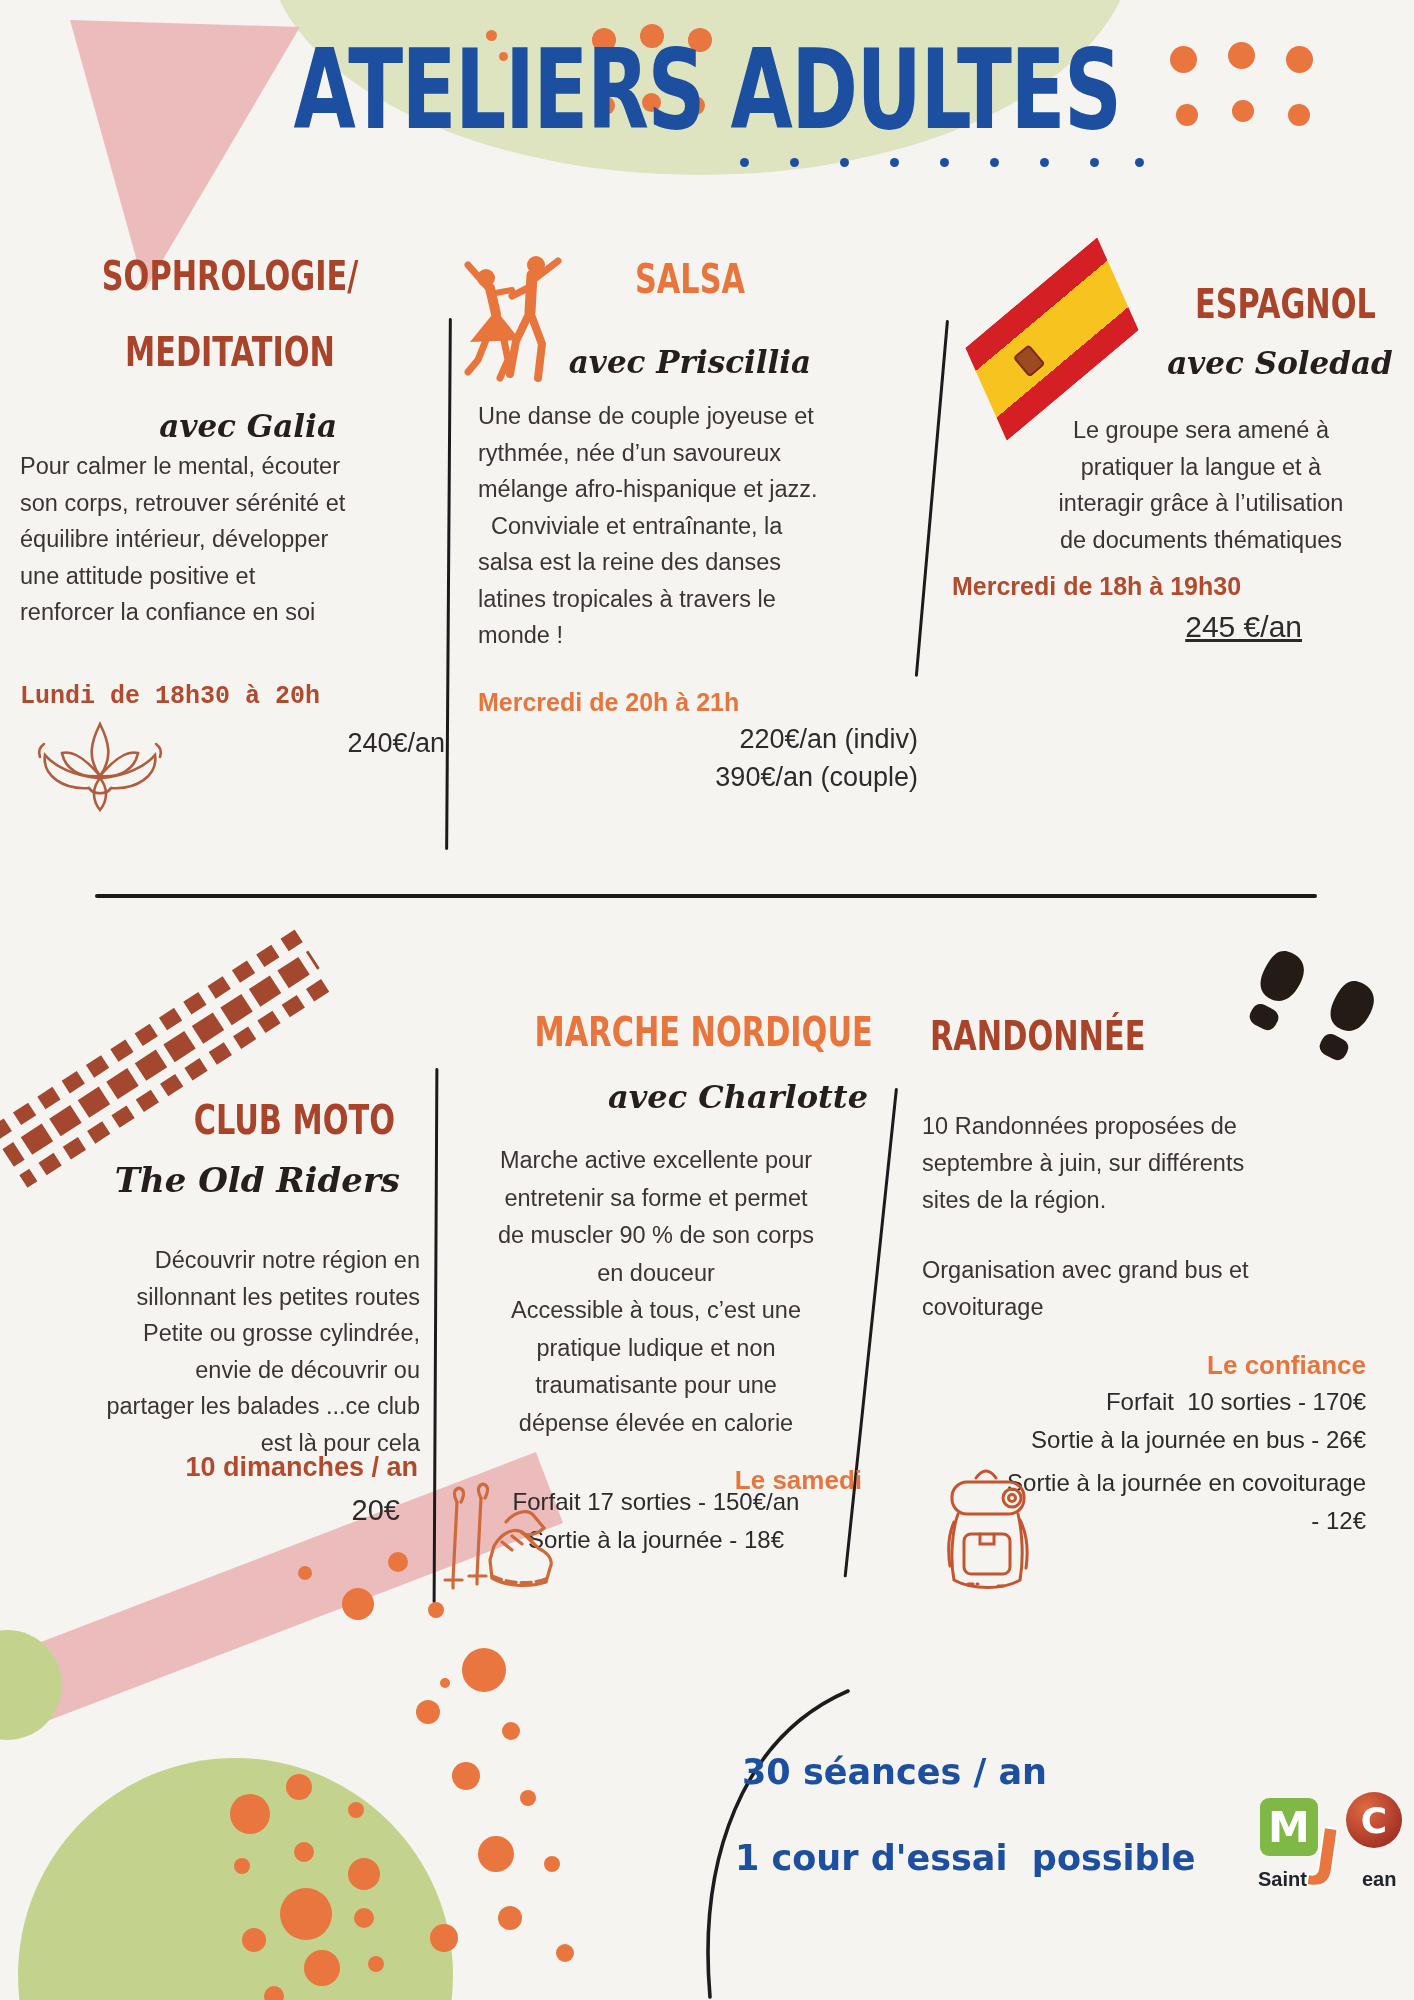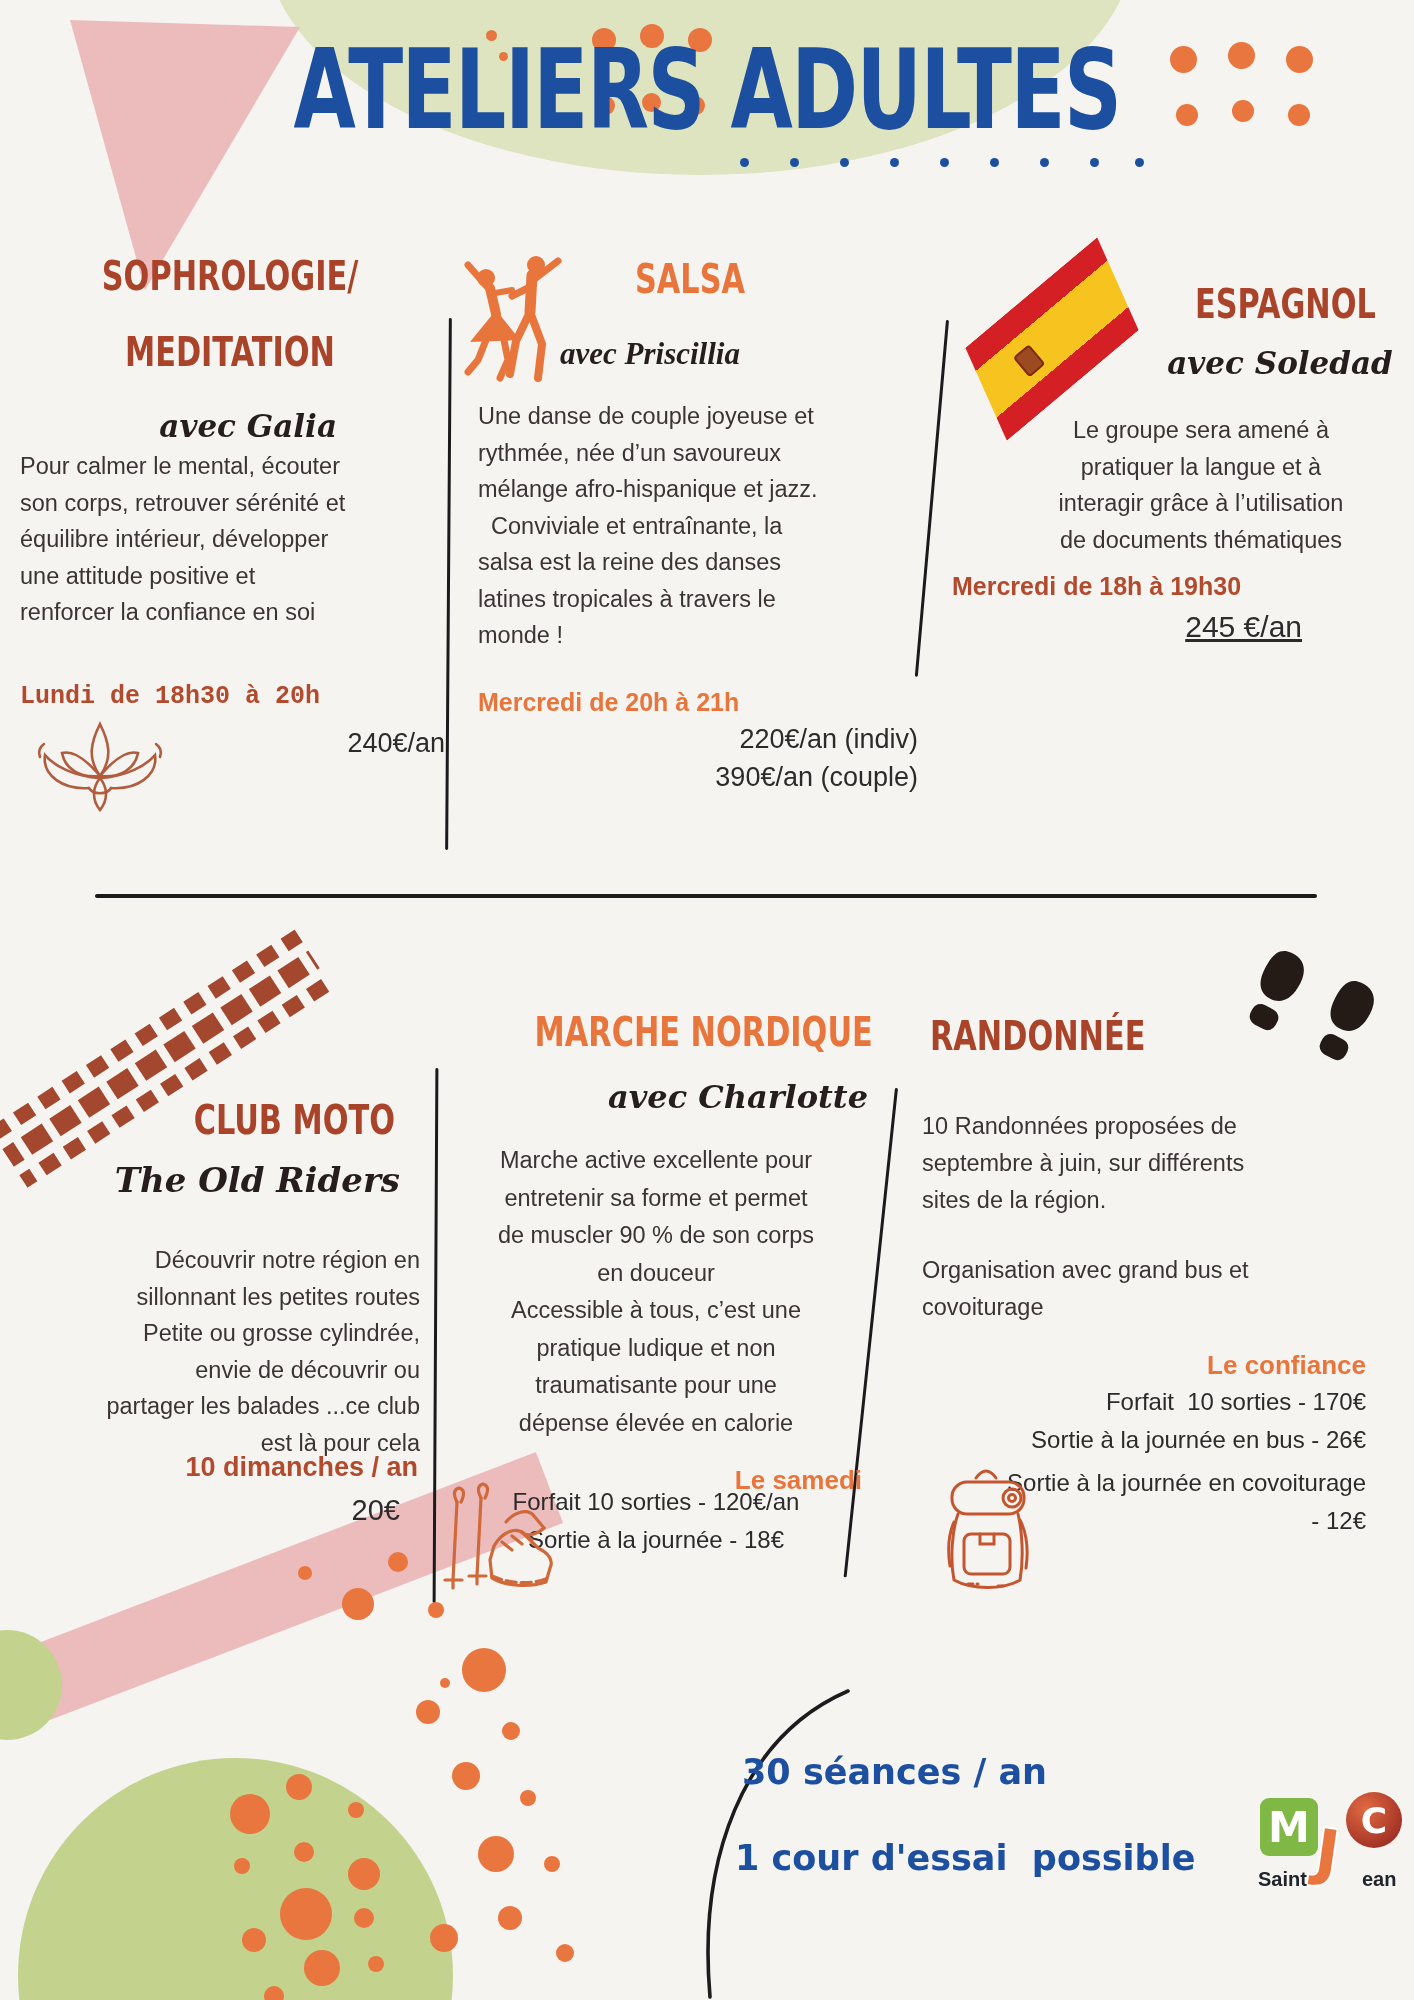--- a/index.html
+++ b/index.html
@@ -109,21 +109,21 @@
         <circle cx="34" cy="30" r="9" stroke="none"></circle>
         <path d="M38 40 L44 66" stroke-width="10" fill="none"></path>
         <path d="M38 42 L16 17" stroke-width="7" fill="none"></path>
         <path d="M38 46 L60 42" stroke-width="6" fill="none"></path>
         <polygon points="44,62 18,94 68,92" stroke="none"></polygon>
         <path d="M34 92 L26 112 L16 124" stroke-width="7" fill="none"></path>
         <path d="M52 92 L56 112 L48 130" stroke-width="7" fill="none"></path>
       </svg>
     </div>
     <div class="abs hdr orange" style="left:560px;top:255px;width:260px;text-align:center;">SALSA</div>
-    <div class="abs script" style="left:560px;top:336px;width:260px;font-family:Liberation Serif, serif;">avec Priscillia</div>
+    <div class="abs script" style="left:560px;top:344px;width:260px;text-align:center;">avec Priscillia</div>
     <div class="abs body-text" style="left:478px;top:398px;width:460px;text-align:left;">Une danse de couple joyeuse et
 rythmée, née d’un savoureux
 mélange afro-hispanique et jazz.
 &nbsp;&nbsp;Conviviale et entraînante, la
 salsa est la reine des danses
 latines tropicales à travers le
 monde !</div>
     <div class="abs sched orange" style="left:478px;top:688px;">Mercredi de 20h à 21h</div>
     <div class="abs price" style="left:478px;top:724px;width:440px;text-align:right;">220€/an (indiv)</div>
     <div class="abs price" style="left:478px;top:762px;width:440px;text-align:right;">390€/an (couple)</div>
@@ -176,21 +176,21 @@
     <div class="abs script" style="left:480px;top:1078px;width:388px;text-align:right;font-size:32px;">avec Charlotte</div>
     <div class="abs body-text" style="left:450px;top:1142px;width:412px;text-align:center;line-height:37.5px;">Marche active excellente pour
 entretenir sa forme et permet
 de muscler 90 % de son corps
 en douceur
 Accessible à tous, c’est une
 pratique ludique et non
 traumatisante pour une
 dépense élevée en calorie</div>
     <div class="abs sched orange" style="left:480px;top:1448px;width:382px;text-align:right;font-size:26px;margin-top:17px;">Le samedi</div>
-    <div class="abs price" style="left:450px;top:1488px;width:412px;text-align:center;font-size:24px;">Forfait 10 sorties - 120€/an</div>
+    <div class="abs price" style="left:450px;top:1488px;width:412px;text-align:center;font-size:24px;">Forfait 17 sorties - 150€/an</div>
     <div class="abs price" style="left:450px;top:1526px;width:412px;text-align:center;font-size:24px;">Sortie à la journée - 18€</div>
     <div class="abs" style="left:440px;top:1476px;z-index:2;">
       <svg width="128" height="132" viewBox="0 0 128 132" fill="none" stroke="#d0693a" stroke-width="3.2" stroke-linecap="round">
         <path d="M17 26 L13 104"></path>
         <path d="M17 26 q-6 -12 2 -14 q8 2 2 14"></path>
         <line x1="5" y1="104" x2="22" y2="104"></line>
         <line x1="13" y1="104" x2="13" y2="112"></line>
         <path d="M41 22 L37 100"></path>
         <path d="M41 22 q-6 -12 2 -14 q8 2 2 14"></path>
         <line x1="29" y1="100" x2="46" y2="100"></line>

